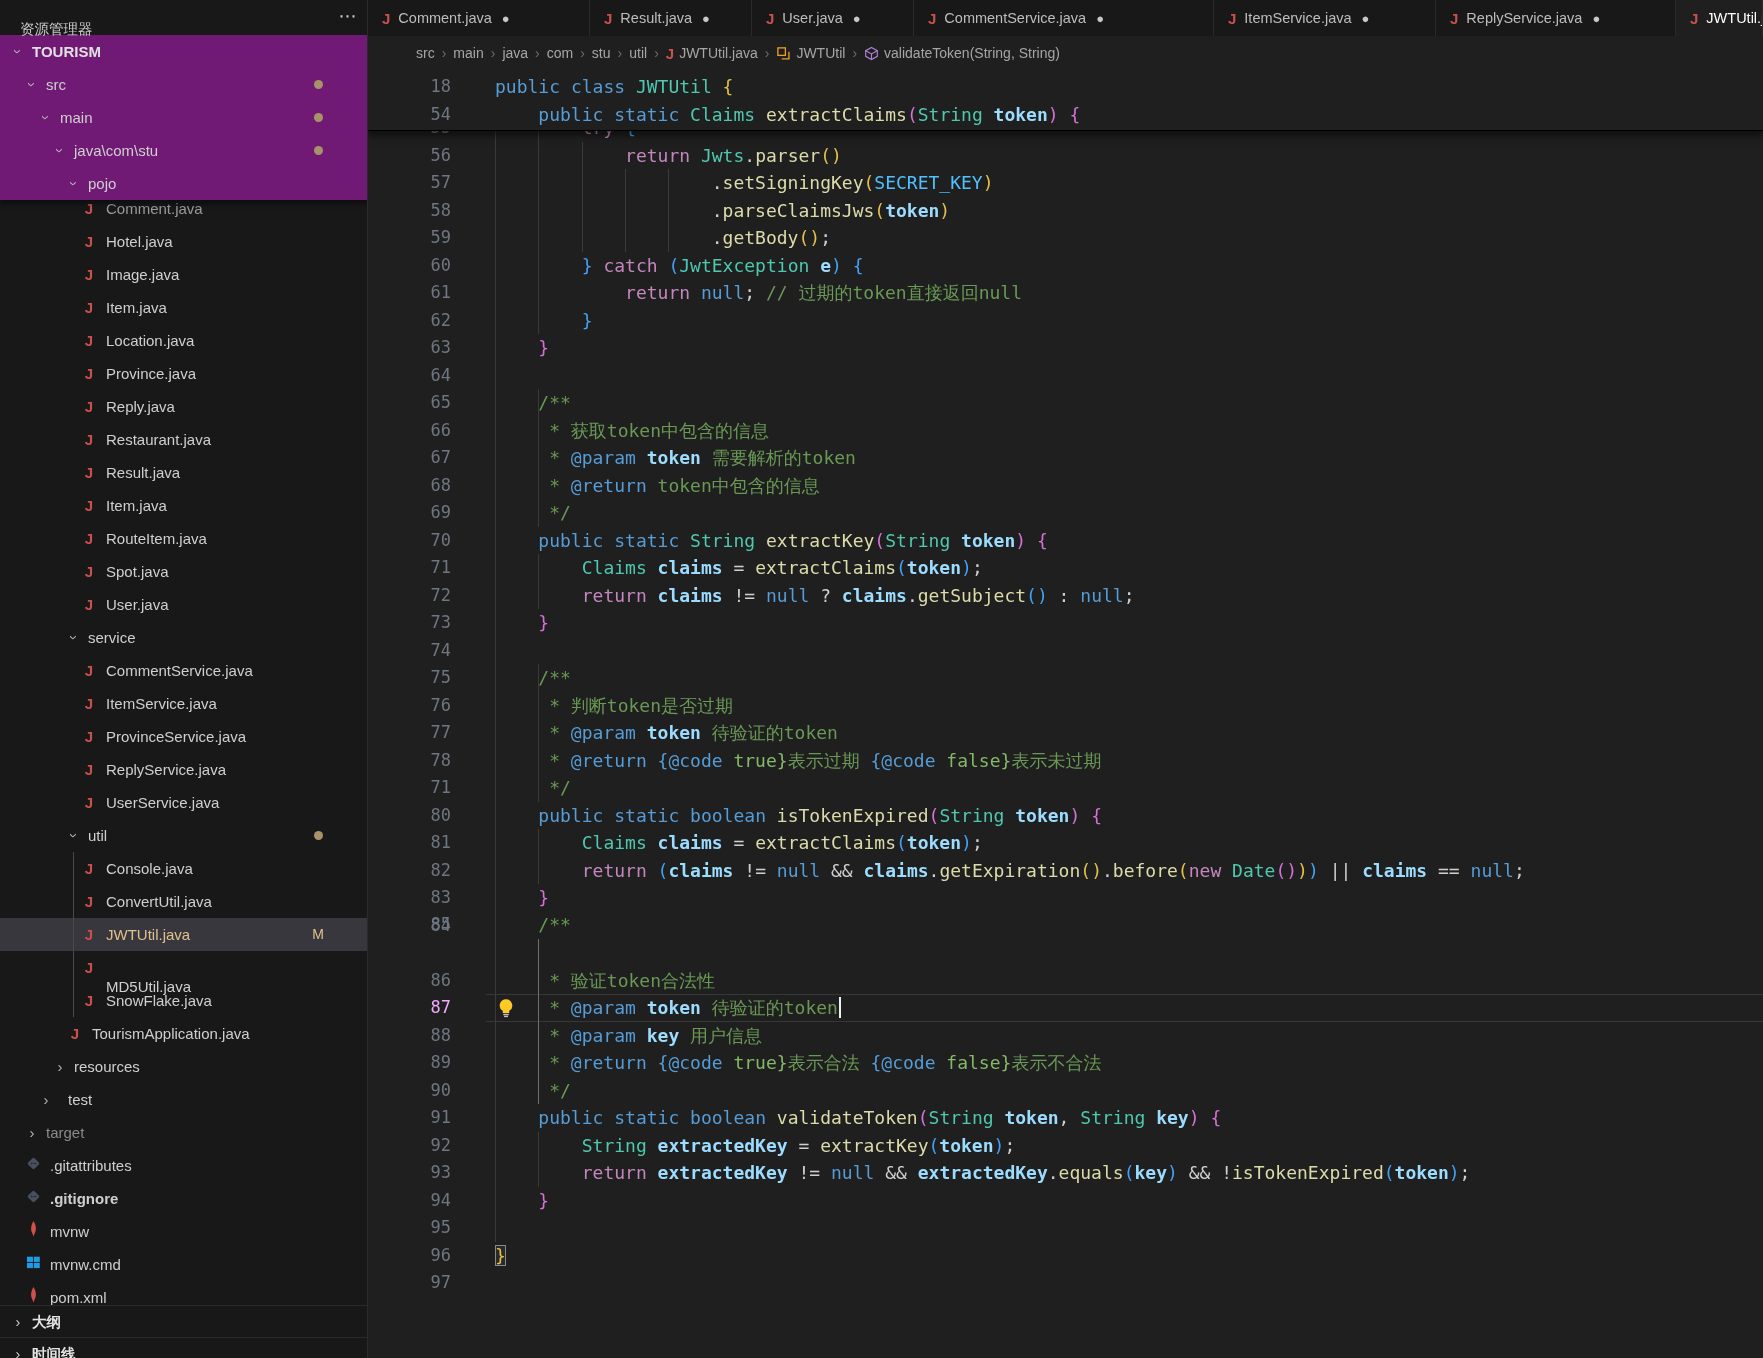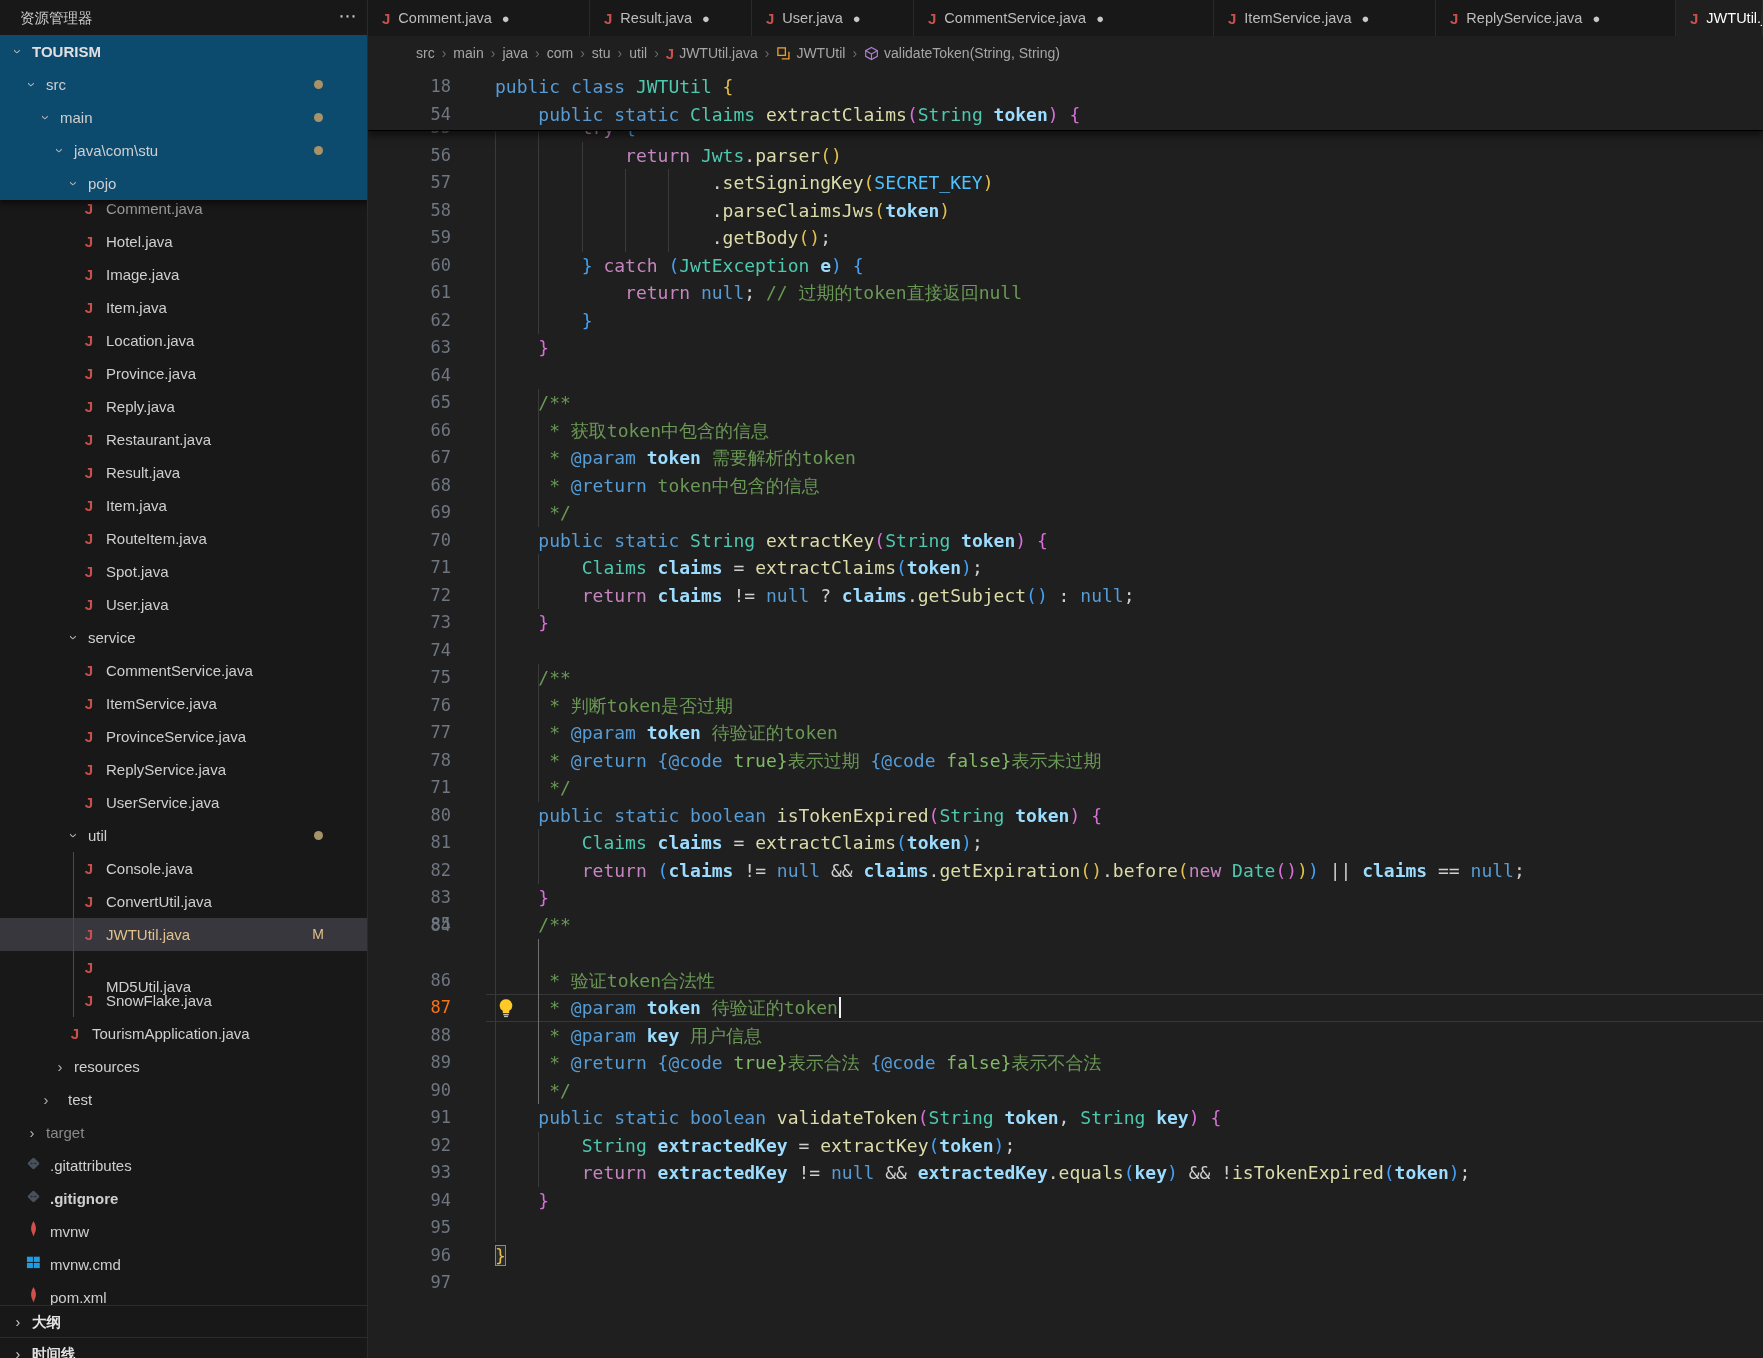--- a/index.html
+++ b/index.html
@@ -4,37 +4,37 @@
 <style>
   * { margin:0; padding:0; box-sizing:border-box; }
   html,body { width:1763px; height:1358px; overflow:hidden; background:#1f1f1f;
     font-family:"Liberation Sans", sans-serif; }
   #app { position:relative; width:1763px; height:1358px; }
 
   
   #sidebar { position:absolute; left:0; top:0; width:368px; height:1358px;
     background:#181818; border-right:1px solid #2b2b2b; overflow:hidden; }
   #sb-header { position:absolute; left:0; top:0; width:100%; height:35px; }
-  #sb-title { position:absolute; left:20px; top:9px; font-size:14.5px; color:#cccccc; }
+  #sb-title { position:absolute; left:20px; top:20px; font-size:14.5px; color:#cccccc; }
   #sb-more { position:absolute; right:6px; top:4px; width:26px; height:26px; color:#cccccc;
     font-size:18px; text-align:center; line-height:24px; letter-spacing:1px; cursor:pointer; border-radius:4px; }
   .trow { position:absolute; left:0; width:368px; height:33px; color:#cfcfcf; font-size:15px;
     line-height:33px; white-space:nowrap; cursor:pointer; }
   .trow .chev { position:absolute; top:0; width:16px; text-align:center; color:#b5b5b5;
     font-size:15px; }
   .chev.exp { transform:rotate(90deg); transform-origin:50% 50%; }
   .trow .ticon { position:absolute; top:0; width:18px; height:33px; text-align:center; }
   .jicon { color:#c9504c; font-weight:800; font-size:15px; }
   .trow .lbl { position:absolute; top:0; }
   .trow.selected { background:#37373d; }
   .rbadge { position:absolute; right:40px; top:0; width:20px; text-align:center; }
   .dot8 { display:inline-block; width:9px; height:9px; border-radius:50%; background:#a89368;
     vertical-align:middle; margin-bottom:3px; }
   .mbadge { color:#e2c08d; font-size:14px; }
-  #tree-sticky { position:absolute; left:0; top:35px; width:368px; height:165px; background:#0c4a6e;
+  #tree-sticky { position:absolute; left:0; top:35px; width:368px; height:165px; background:#701a75;
     z-index:5; box-shadow:0 4px 5px rgba(0,0,0,.45); }
   #tree-sticky .trow { position:absolute; }
   #tree-scroll { position:absolute; left:0; top:0; width:368px; height:1358px; }
   #util-guide { position:absolute; left:73px; width:1px; background:#4a4a4a; z-index:2; }
   .panel-h { position:absolute; left:0; width:368px; height:33px; background:#181818;
     border-top:1px solid #2b2b2b; color:#e3e3e3; font-weight:bold; font-size:14.5px;
     line-height:32px; z-index:6; cursor:pointer; }
   .panel-h .chev { position:absolute; left:10px; width:16px; text-align:center; font-weight:normal; color:#cccccc; }
   .panel-h .plbl { position:absolute; left:32px; }
 
@@ -56,21 +56,21 @@
     align-items:center; padding-left:48px; background:#1f1f1f; }
   .bc-item { color:#a6a6a6; font-size:14px; white-space:nowrap; cursor:pointer; display:flex; align-items:center; }
   .bc-sep { color:#6d6d6d; font-size:14px; margin:0 7px; }
   .bc-ic { margin-right:5px; display:inline-flex; }
 
   #codewrap { position:absolute; left:0; top:70px; right:0; bottom:0; overflow:hidden; }
   .cl { position:absolute; left:0; right:0; height:27.5px; display:flex;
     font-family:"DejaVu Sans Mono", monospace; font-size:18px; line-height:27.5px; white-space:pre; }
   .cl .gut { flex:none; width:83px; text-align:right; color:#6e7681; font-size:17px; }
   .cl .ctext { flex:none; margin-left:44px; color:#cccccc; }
-  .cl.curline .gut { color:#f97316; }
+  .cl.curline .gut { color:#f0abfc; }
 
   .tk-k { color:#569CD6; } .tk-c { color:#C586C0; } .tk-t { color:#4EC9B0; }
   .tk-f { color:#DCDCAA; } .tk-v { color:#9CDCFE; font-weight:bold; }
   .tk-C { color:#4FC1FF; } .tk-m { color:#6A9955; } .tk-d { color:#569CD6; }
   .tk-g { color:#83ba68; } .tk-p { color:#cfcfcf; }
   .tk-y { color:#e2c04c; } .tk-o { color:#d670d6; } .tk-u { color:#42a0f5; }
   .tk-ym { color:#e2c04c; outline:1px solid #8a8a8a; outline-offset:-1px; background:rgba(120,120,120,.12); }
 
   #sticky { position:absolute; left:0; top:0; right:0; height:61px; background:#1f1f1f; z-index:8;
     border-bottom:1px solid #000; box-shadow:0 5px 7px rgba(0,0,0,.5); }

